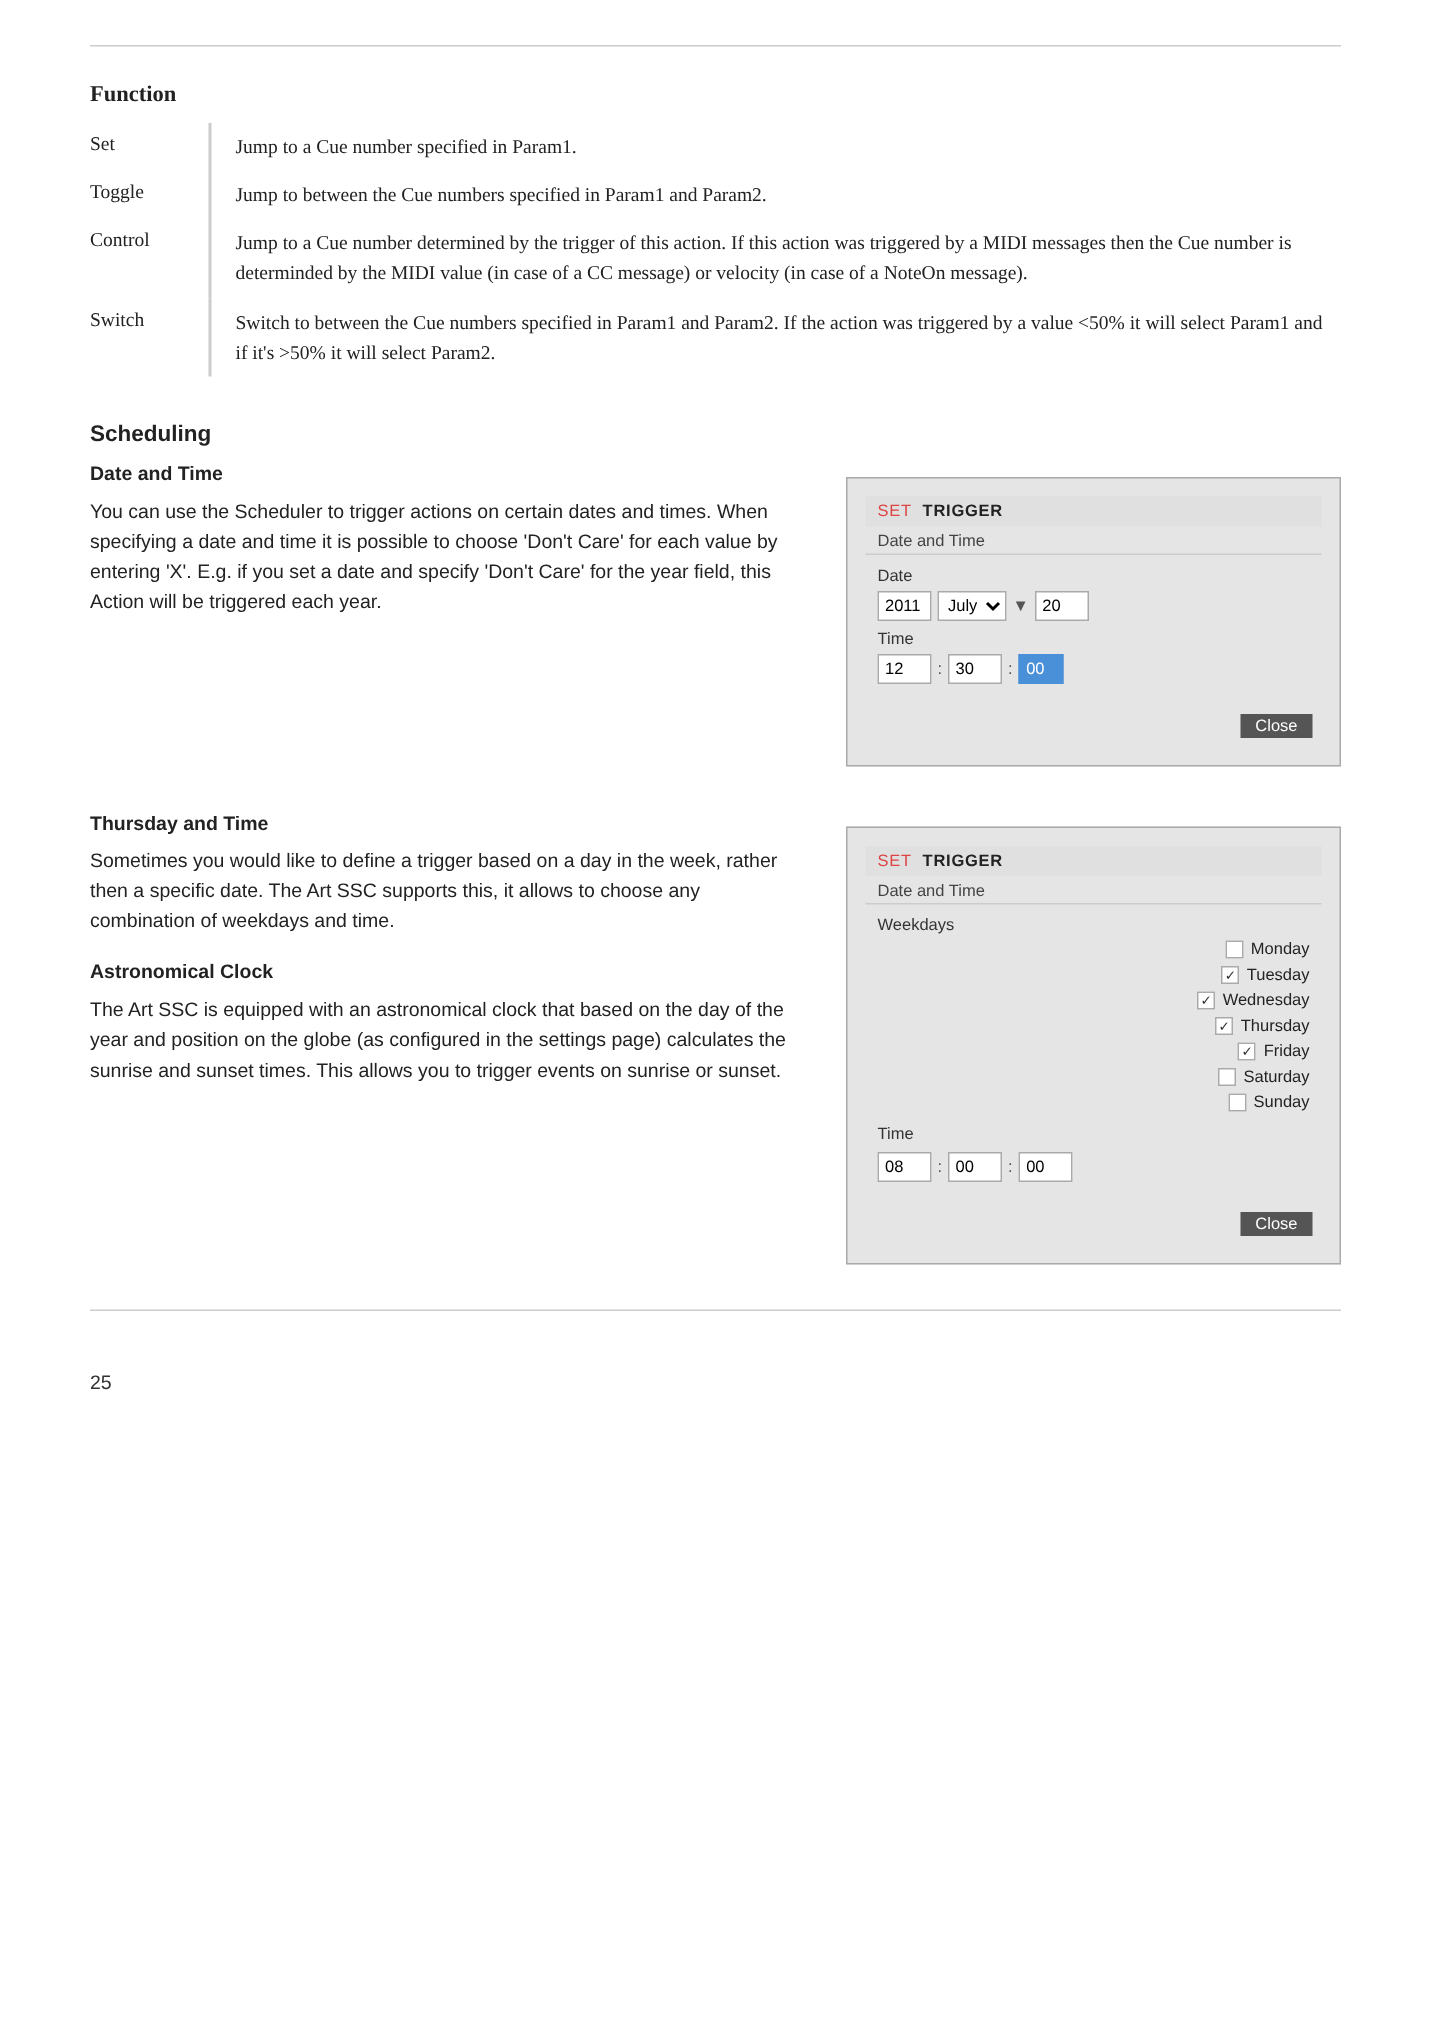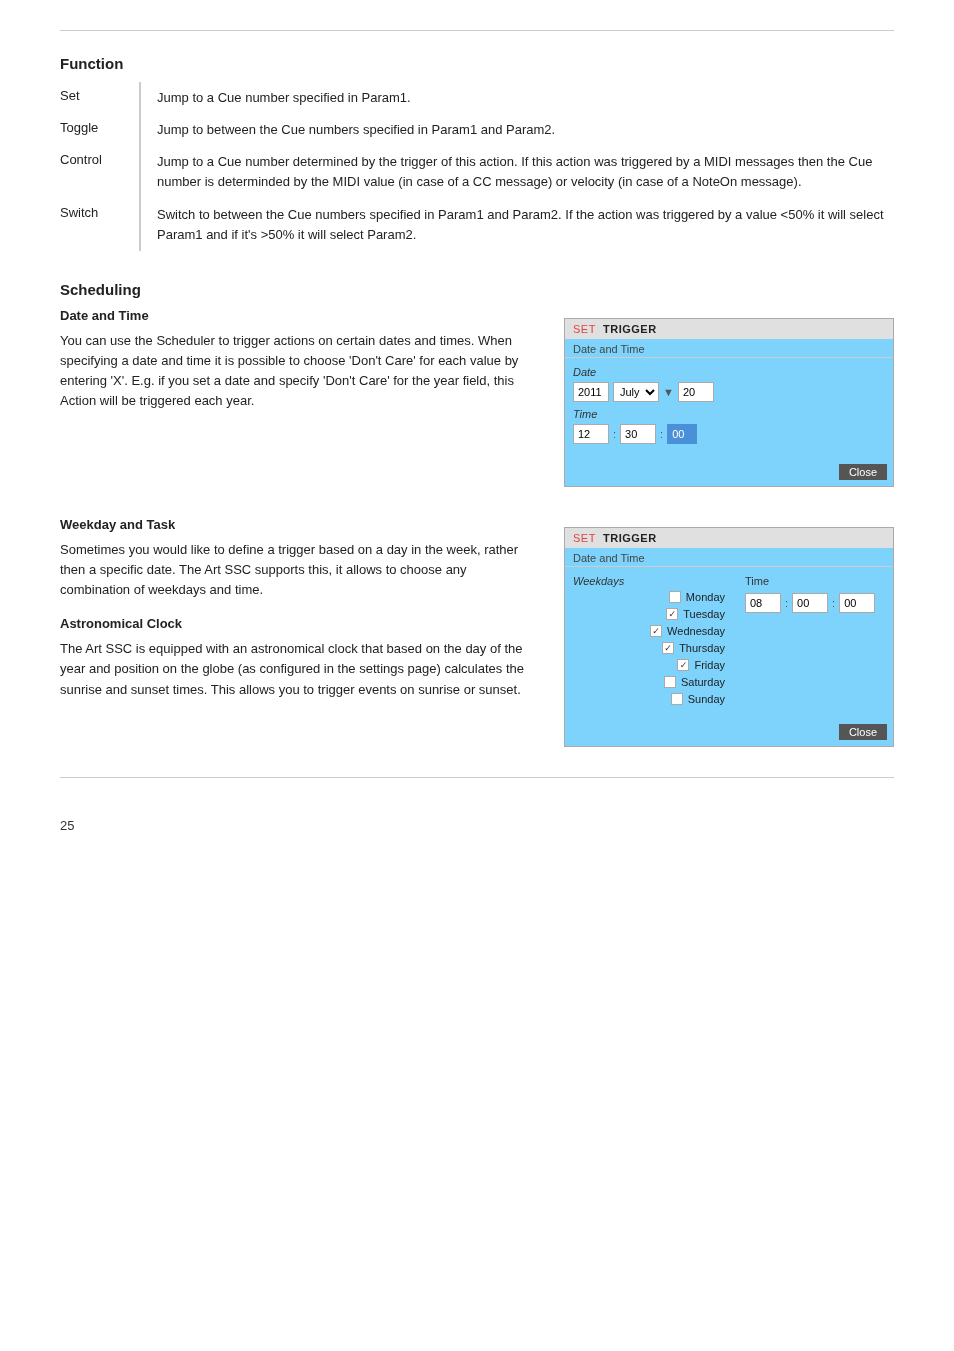--- a/index.html
+++ b/index.html
@@ -50,42 +50,43 @@
       width: 80px;
       padding-left: 0;
       font-weight: normal;
     }
     .function-table td:last-child {
       padding-left: 16px;
       line-height: 1.55;
     }
     .section {
       margin-bottom: 24px;
+      font-family: Liberation Serif, serif;
     }
     .scheduling-section {
       margin-top: 16px;
     }
     .two-col {
       display: flex;
       gap: 30px;
       margin-bottom: 30px;
       align-items: flex-start;
     }
     .left-col {
       flex: 1;
     }
     .right-col {
       width: 330px;
       flex-shrink: 0;
     }
     
     .trigger-box {
       border: 1px solid #aaa;
-      background: #7dd3fc;
-      padding: 0;
+      background: #e5e5e5;
+      padding: 12px;
       font-size: 12px;
       position: relative;
       margin-top: 10px;
     }
     .trigger-title {
       background: #e0e0e0;
       padding: 4px 8px;
       font-size: 11px;
       font-weight: bold;
       letter-spacing: 0.5px;
@@ -100,21 +101,20 @@
       color: #444;
       border-bottom: 1px solid #ccc;
     }
     .trigger-body {
       padding: 8px;
     }
     .trigger-label {
       font-size: 11px;
       margin-bottom: 4px;
       color: #333;
-      font-style: italic;
     }
     .trigger-row {
       display: flex;
       align-items: center;
       gap: 4px;
       margin-bottom: 6px;
     }
     .trigger-input {
       border: 1px solid #aaa;
       background: #fff;
@@ -152,21 +152,22 @@
       background: #555;
       color: #fff;
       border: none;
       padding: 2px 10px;
       font-size: 11px;
       cursor: pointer;
     }
     
     .weekday-grid {
       display: flex;
-      gap: 20px;
+      gap: 4px;
+      flex-direction: column;
     }
     .weekday-col {
       flex: 1;
     }
     .weekday-item {
       display: flex;
       align-items: center;
       gap: 5px;
       margin-bottom: 5px;
       font-size: 11px;
@@ -272,21 +273,21 @@
           </div>
           <div class="trigger-footer">
             <button class="close-btn">Close</button>
           </div>
         </div>
       </div>
     </div>
 
     <div class="two-col">
       <div class="left-col">
-        <h3>Weekday and Task</h3>
+        <h3>Thursday and Time</h3>
         <p>Sometimes you would like to define a trigger based on a day in the week, rather then a specific date. The Art SSC supports this, it allows to choose any combination of weekdays and time.</p>
 
         <h3 style="margin-top:16px;">Astronomical Clock</h3>
         <p>The Art SSC is equipped with an astronomical clock that based on the day of the year and position on the globe (as configured in the settings page) calculates the sunrise and sunset times. This allows you to trigger events on sunrise or sunset.</p>
       </div>
       <div class="right-col">
         <div class="trigger-box">
           <div class="trigger-title">
             <span>SET</span>
             &nbsp;<strong>TRIGGER</strong>

